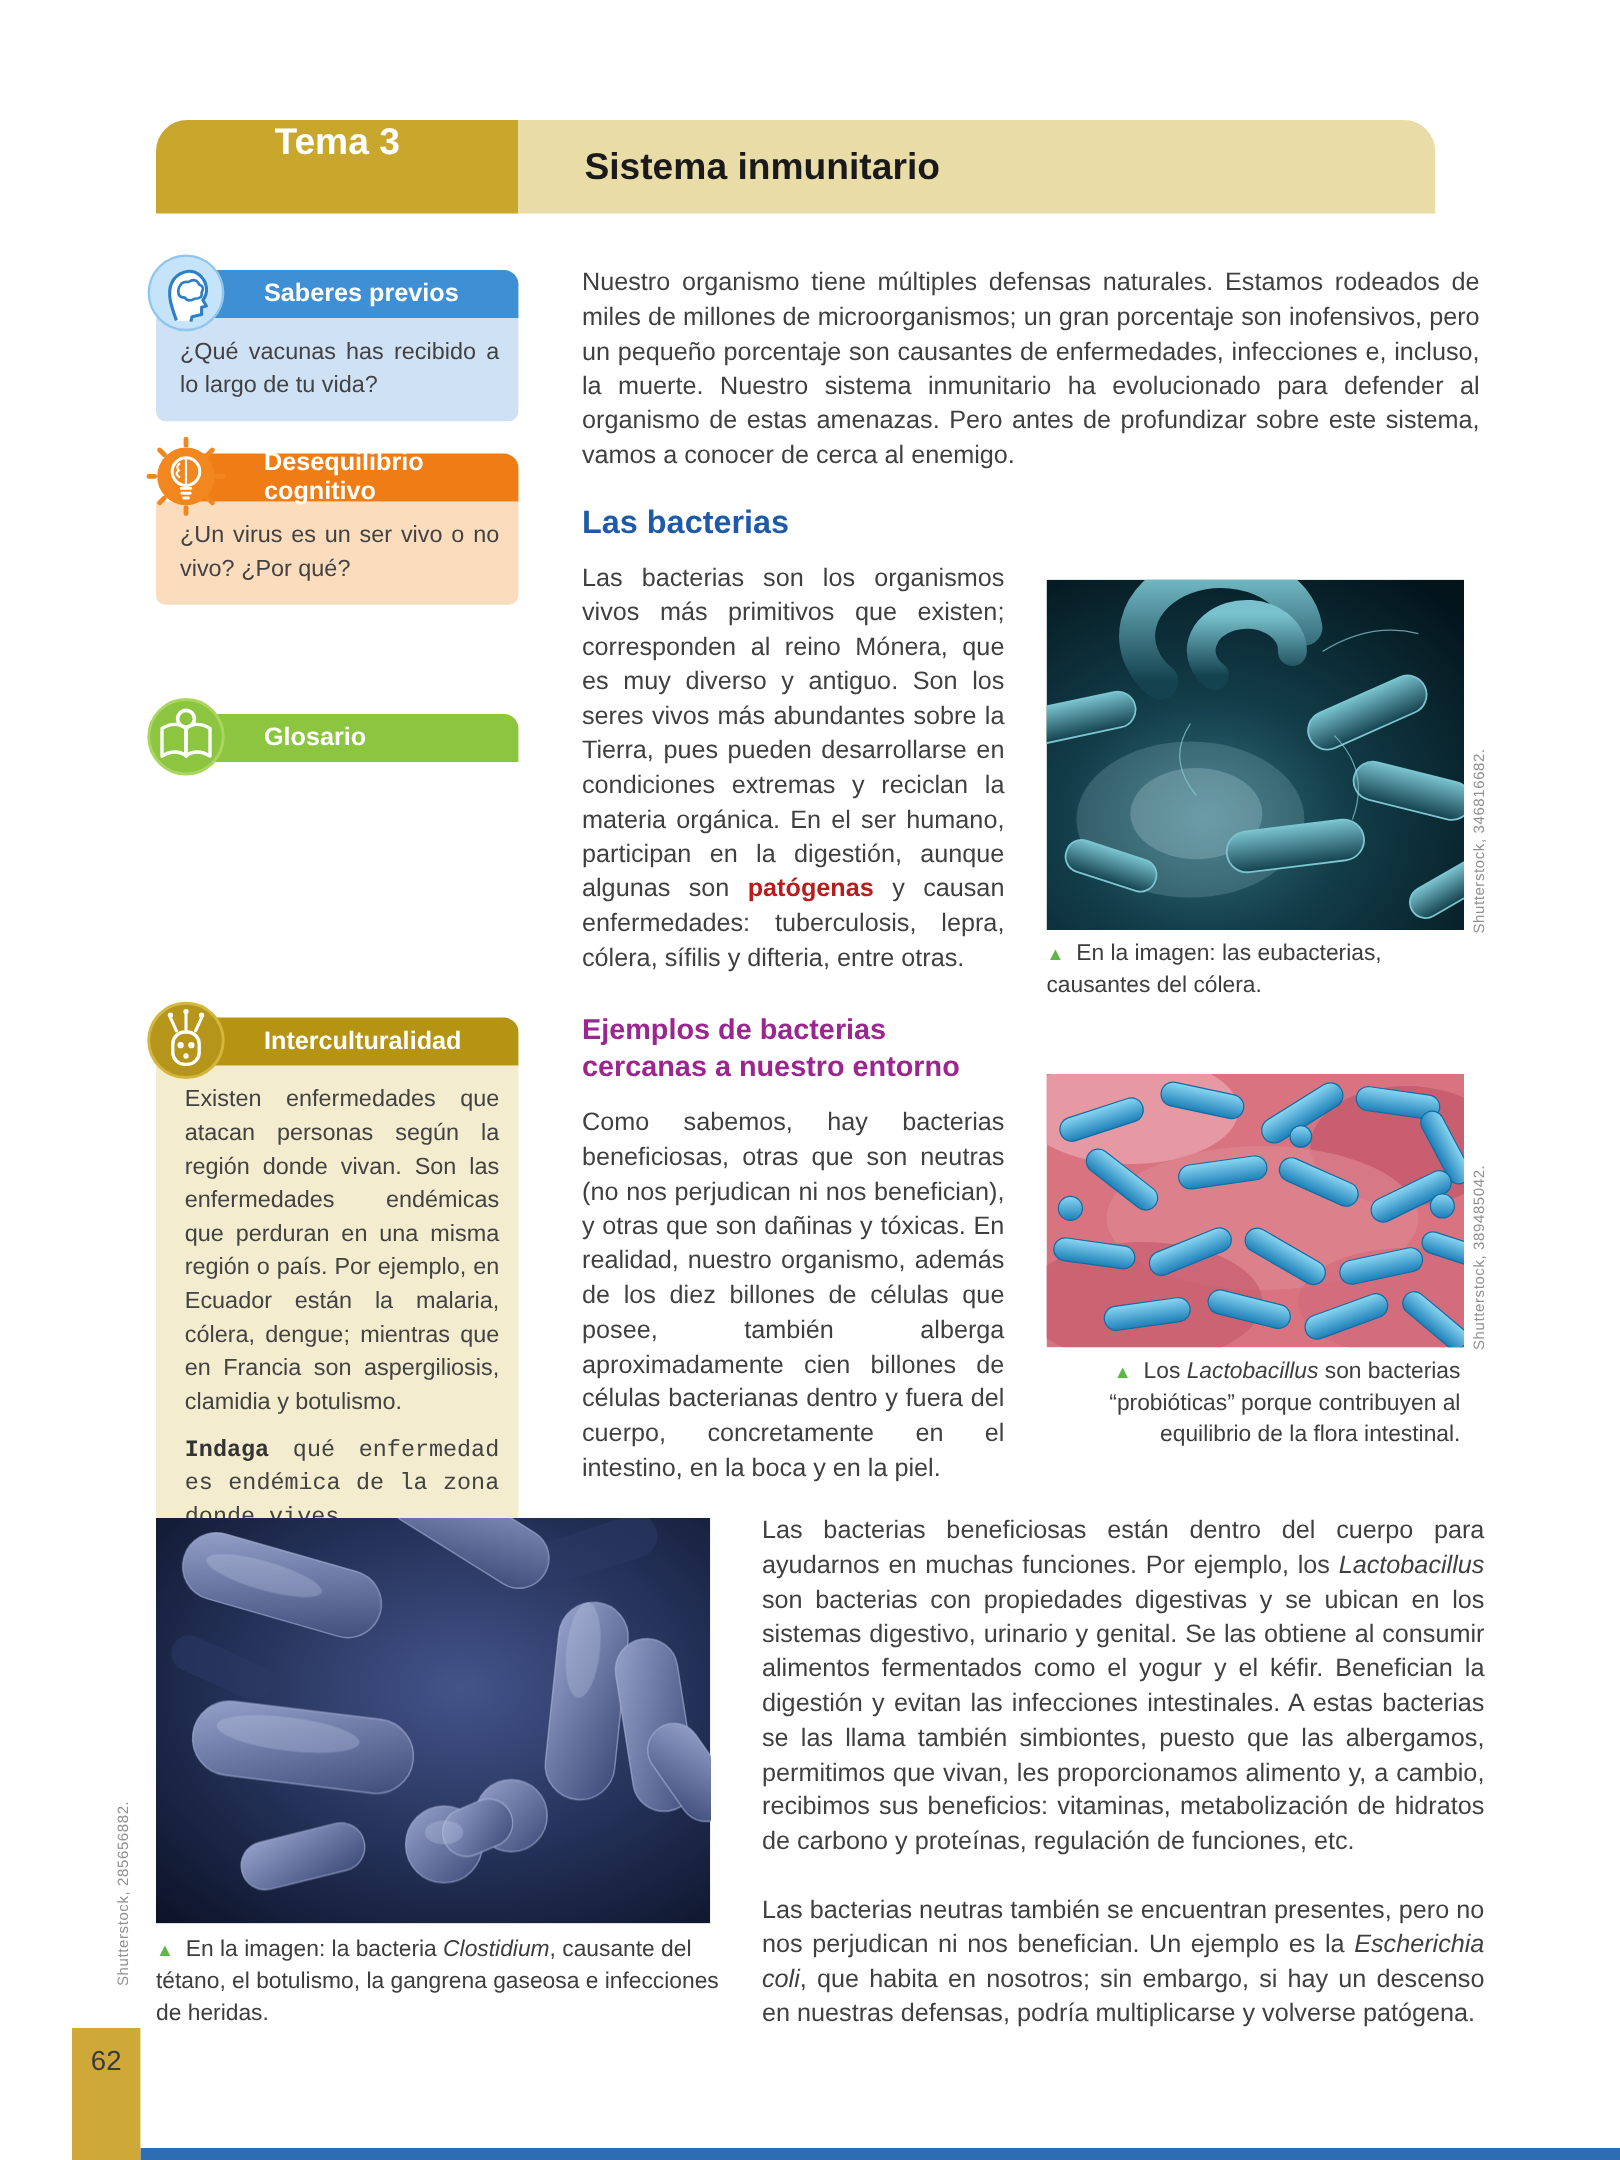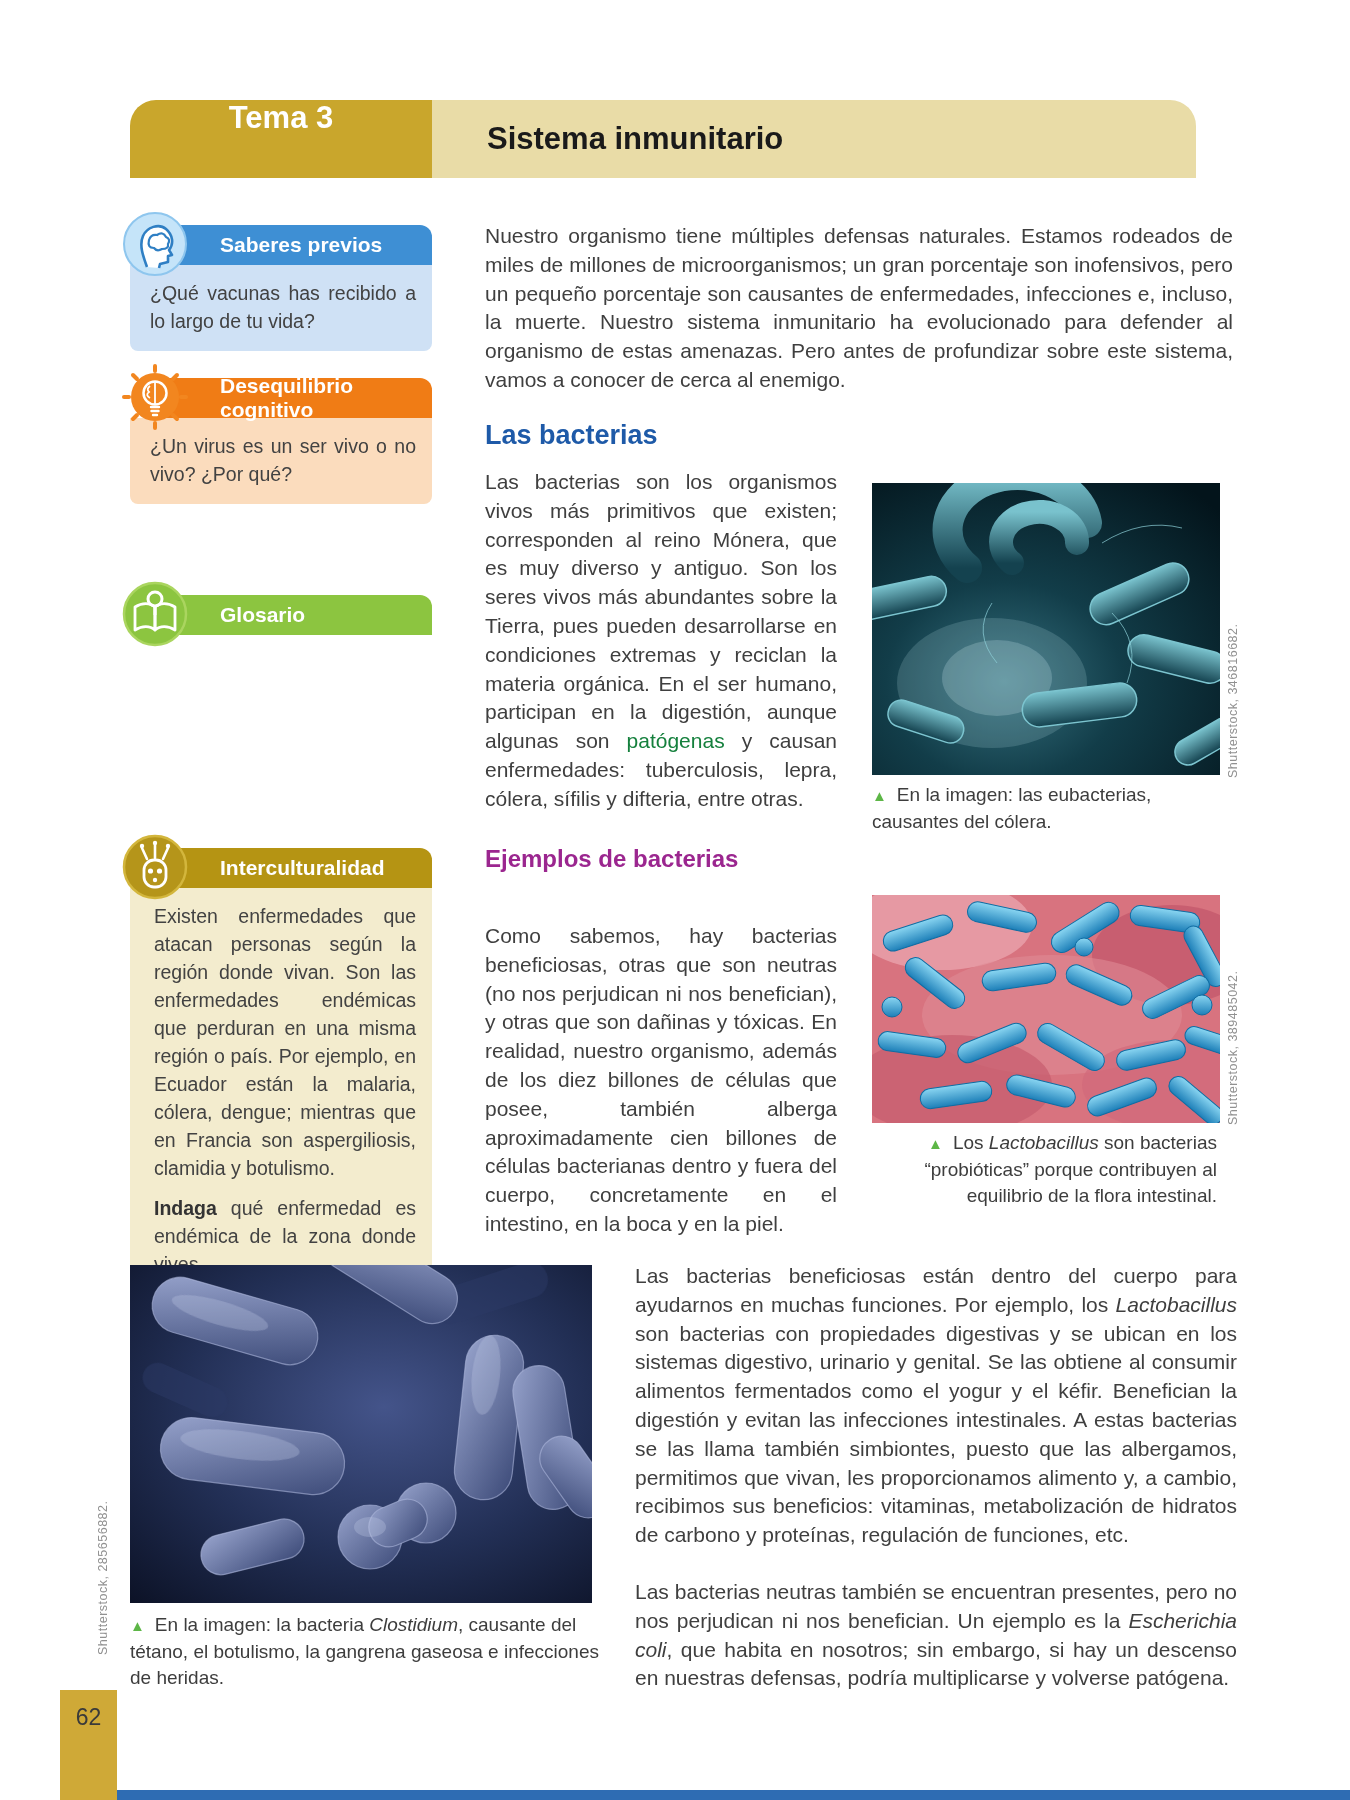--- a/index.html
+++ b/index.html
@@ -16,41 +16,41 @@
 
   
   .side-box{position:absolute;left:130px;width:302px;}
   .box-icon{position:absolute;left:-8px;top:-14px;width:66px;height:66px;z-index:3;}
   .box-header{position:relative;margin-left:20px;height:40px;border-radius:12px 12px 0 0;
               display:flex;align-items:center;padding-left:70px;z-index:1;}
   .box-title{color:#ffffff;font-size:21px;font-weight:bold;}
   .box-body{border-radius:0 0 8px 8px;padding:14px 16px 16px 20px;font-size:19.5px;
             line-height:28px;text-align:justify;color:#424242;}
   .box-body p{margin:0 0 12px 0;}
-  .box-body p:last-child{margin:0;}
+  .box-body p:last-child{margin:0;font-family:Liberation Mono, monospace;}
   .box-saberes .box-header{background:#3e8fd4;}
   .box-saberes .box-body{background:#cfe1f5;}
   .box-deseq .box-header{background:#f07c15;}
   .box-deseq .box-body{background:#fbdcbd;}
   .box-glos .box-header{background:#8cc540;}
   .box-glos .box-body{background:#edf3d9;}
   .box-inter .box-header{background:#b59413;}
   .box-inter .box-body{background:#f3ecce;padding-left:24px;}
   .term{color:#3cb549;font-weight:bold;}
   .bold{font-weight:bold;color:#333;}
 
   
   .intro-para{position:absolute;left:485px;top:222px;width:748px;font-size:21px;
               line-height:28.8px;text-align:justify;}
   .h-blue{position:absolute;left:485px;top:420px;margin:0;font-size:27px;font-weight:bold;color:#1e5aa8;}
   .h-purple{position:absolute;left:485px;top:843px;margin:0;font-size:24px;font-weight:bold;
             color:#9b268f;line-height:31px;}
   .h-purple span{display:block;}
   .col-para{position:absolute;left:485px;width:352px;font-size:21px;line-height:28.8px;text-align:justify;}
-  .kw{color:#15803d;font-weight:normal;}
+  .kw{color:#b91c1c;font-weight:bold;}
   .it{font-style:italic;}
   .wide-para{position:absolute;left:635px;width:602px;font-size:21px;line-height:28.8px;text-align:justify;}
 
   
   .photo{position:absolute;overflow:hidden;}
   .photo svg{display:block;}
   .caption{position:absolute;font-size:19px;line-height:26px;color:#3d3d3d;text-align:left;}
   .tri{color:#5db647;font-size:15px;margin-right:10px;}
   .credit{position:absolute;writing-mode:vertical-rl;transform:rotate(180deg);
           font-size:12.5px;color:#919191;letter-spacing:0.5px;}
@@ -206,20 +206,21 @@
       </g>
     </svg>
   </div>
   <div class="credit" style="left:1226px;top:558px;height:220px;">Shutterstock, 346816682.</div>
   <div class="caption" style="left:872px;top:782px;width:330px;">
     <span class="tri">▲</span><span>En la imagen: las eubacterias, causantes del cólera.</span><span class="it"></span><span></span>
   </div>
 
   <h3 class="h-purple">
     <span>Ejemplos de bacterias</span>
+    <span>cercanas a nuestro entorno</span>
   </h3>
   <div class="col-para" style="top:922px;">
     <span>Como sabemos, hay bacterias beneficiosas, otras que son neutras (no nos perjudican ni nos benefician), y otras que son dañinas y tóxicas. En realidad, nuestro organismo, además de los diez billones de células que posee, también alberga aproximadamente cien billones de células bacterianas dentro y fuera del cuerpo, concretamente en el intestino, en la boca y en la piel.</span>
   </div>
 
   <div class="photo" style="left:872px;top:895px;width:348px;height:228px;">
     <svg width="348" height="228" viewBox="0 0 348 228">
       <defs>
         <linearGradient id="g2rod" x1="0" y1="0" x2="0" y2="1">
           <stop offset="0" stop-color="#8ad6f2"></stop>

